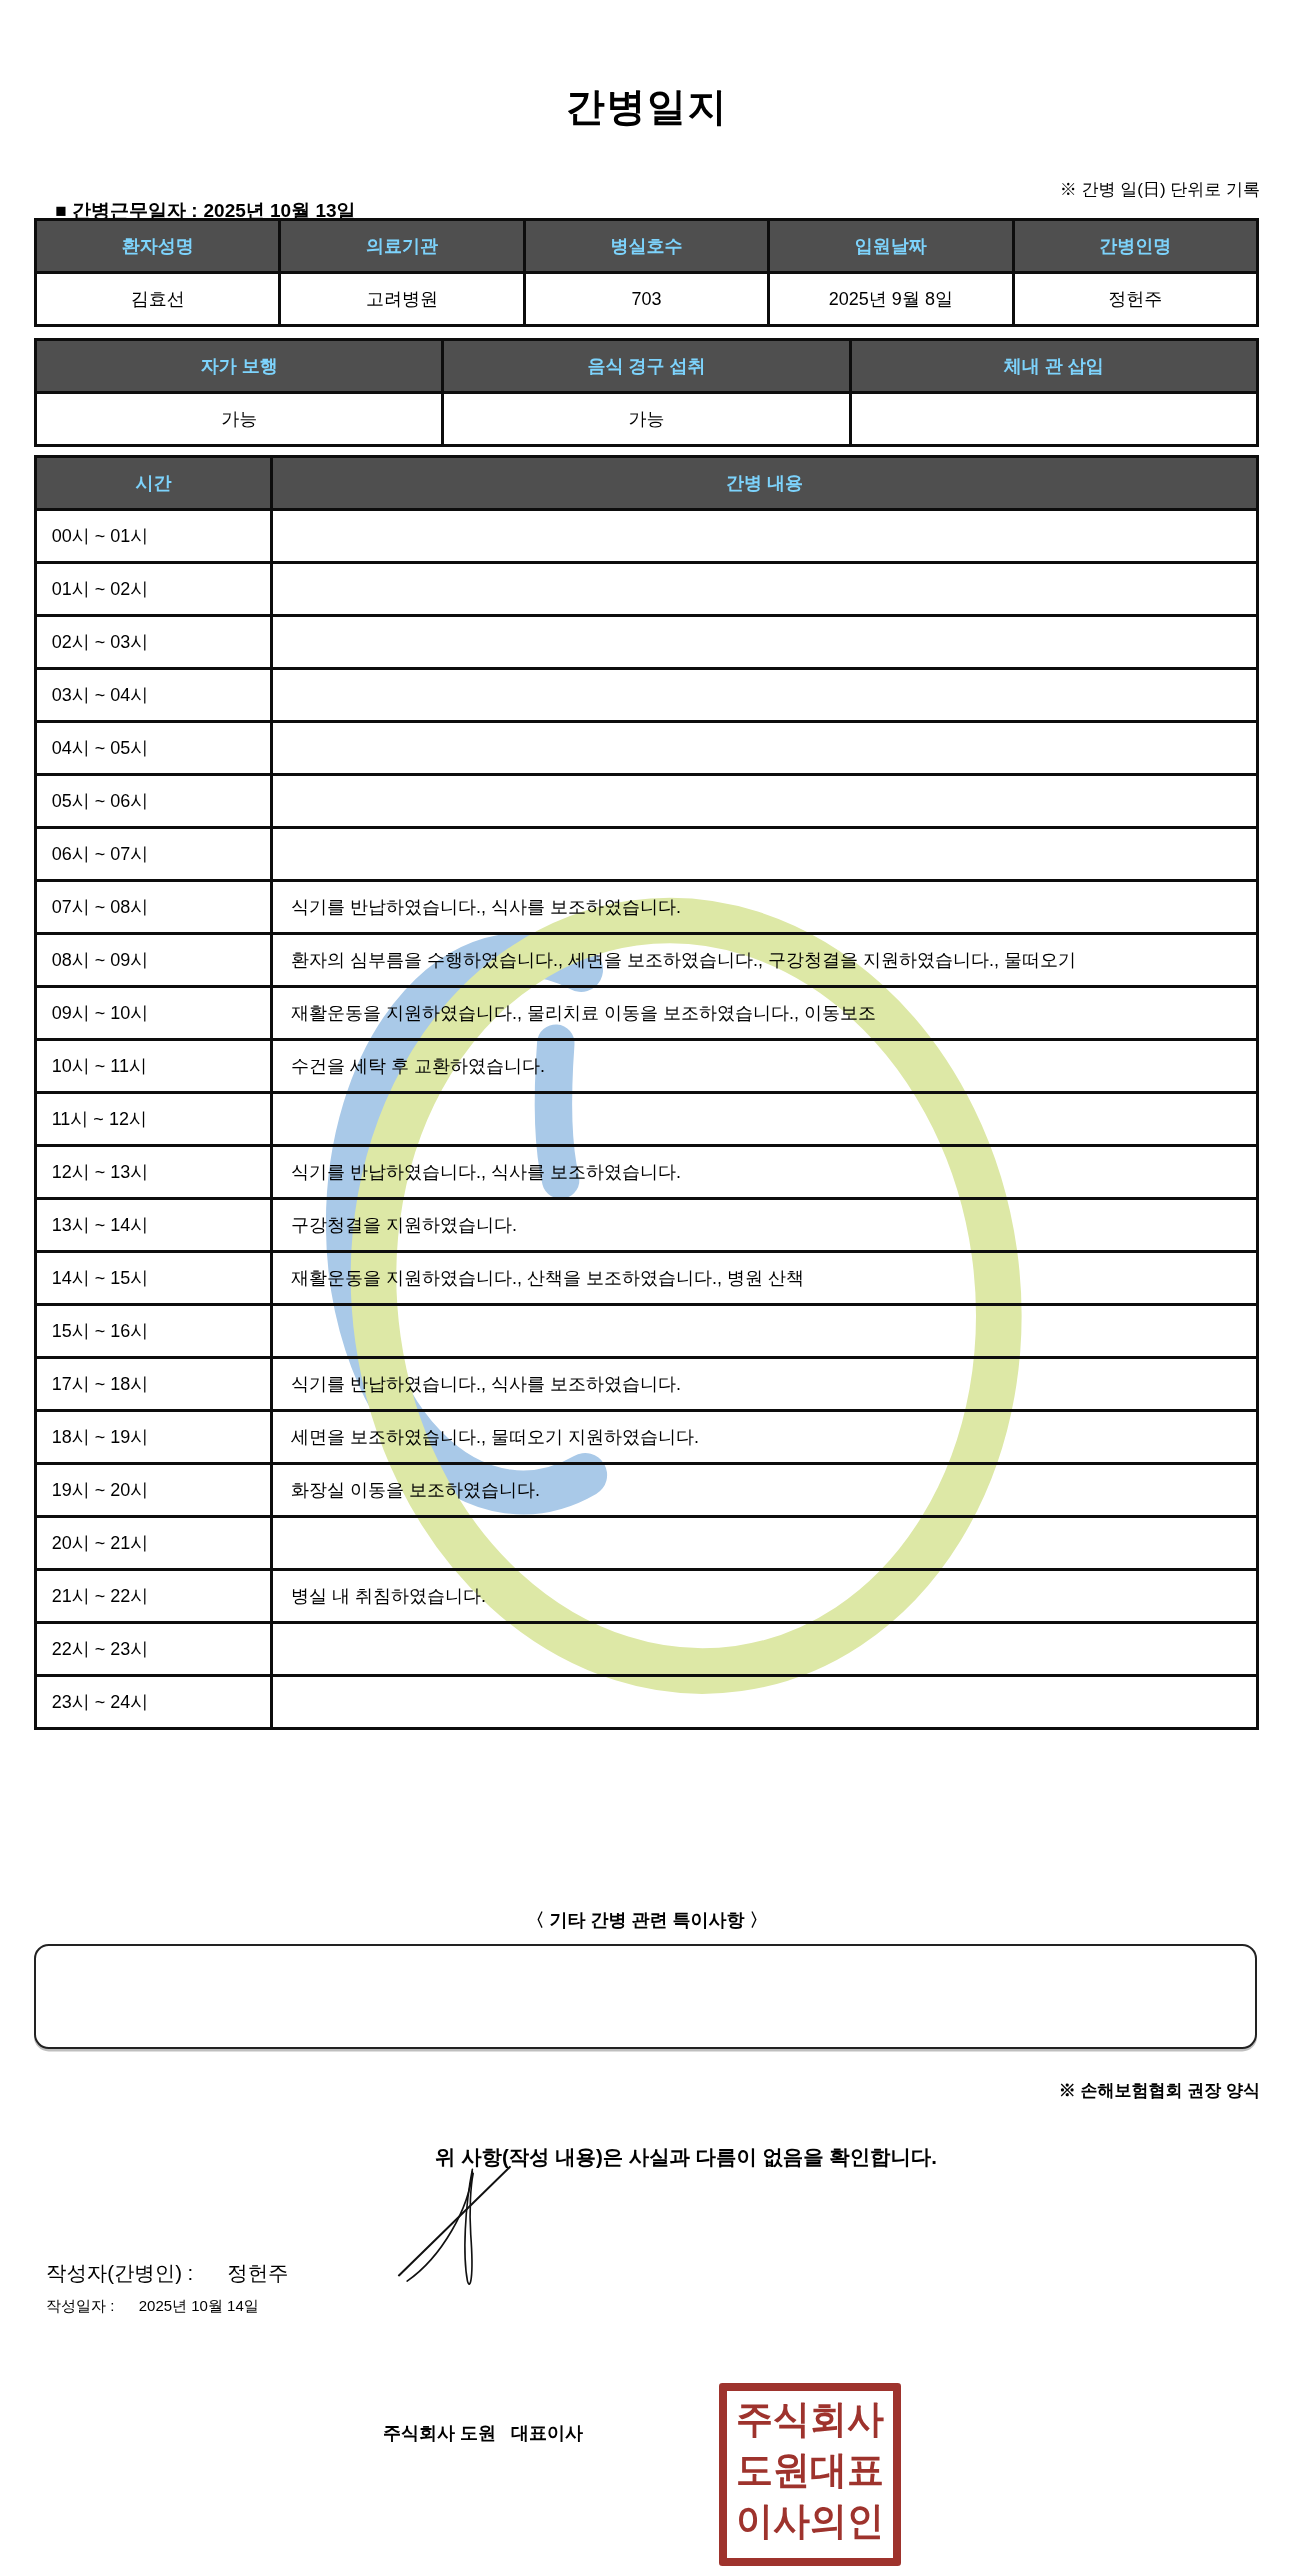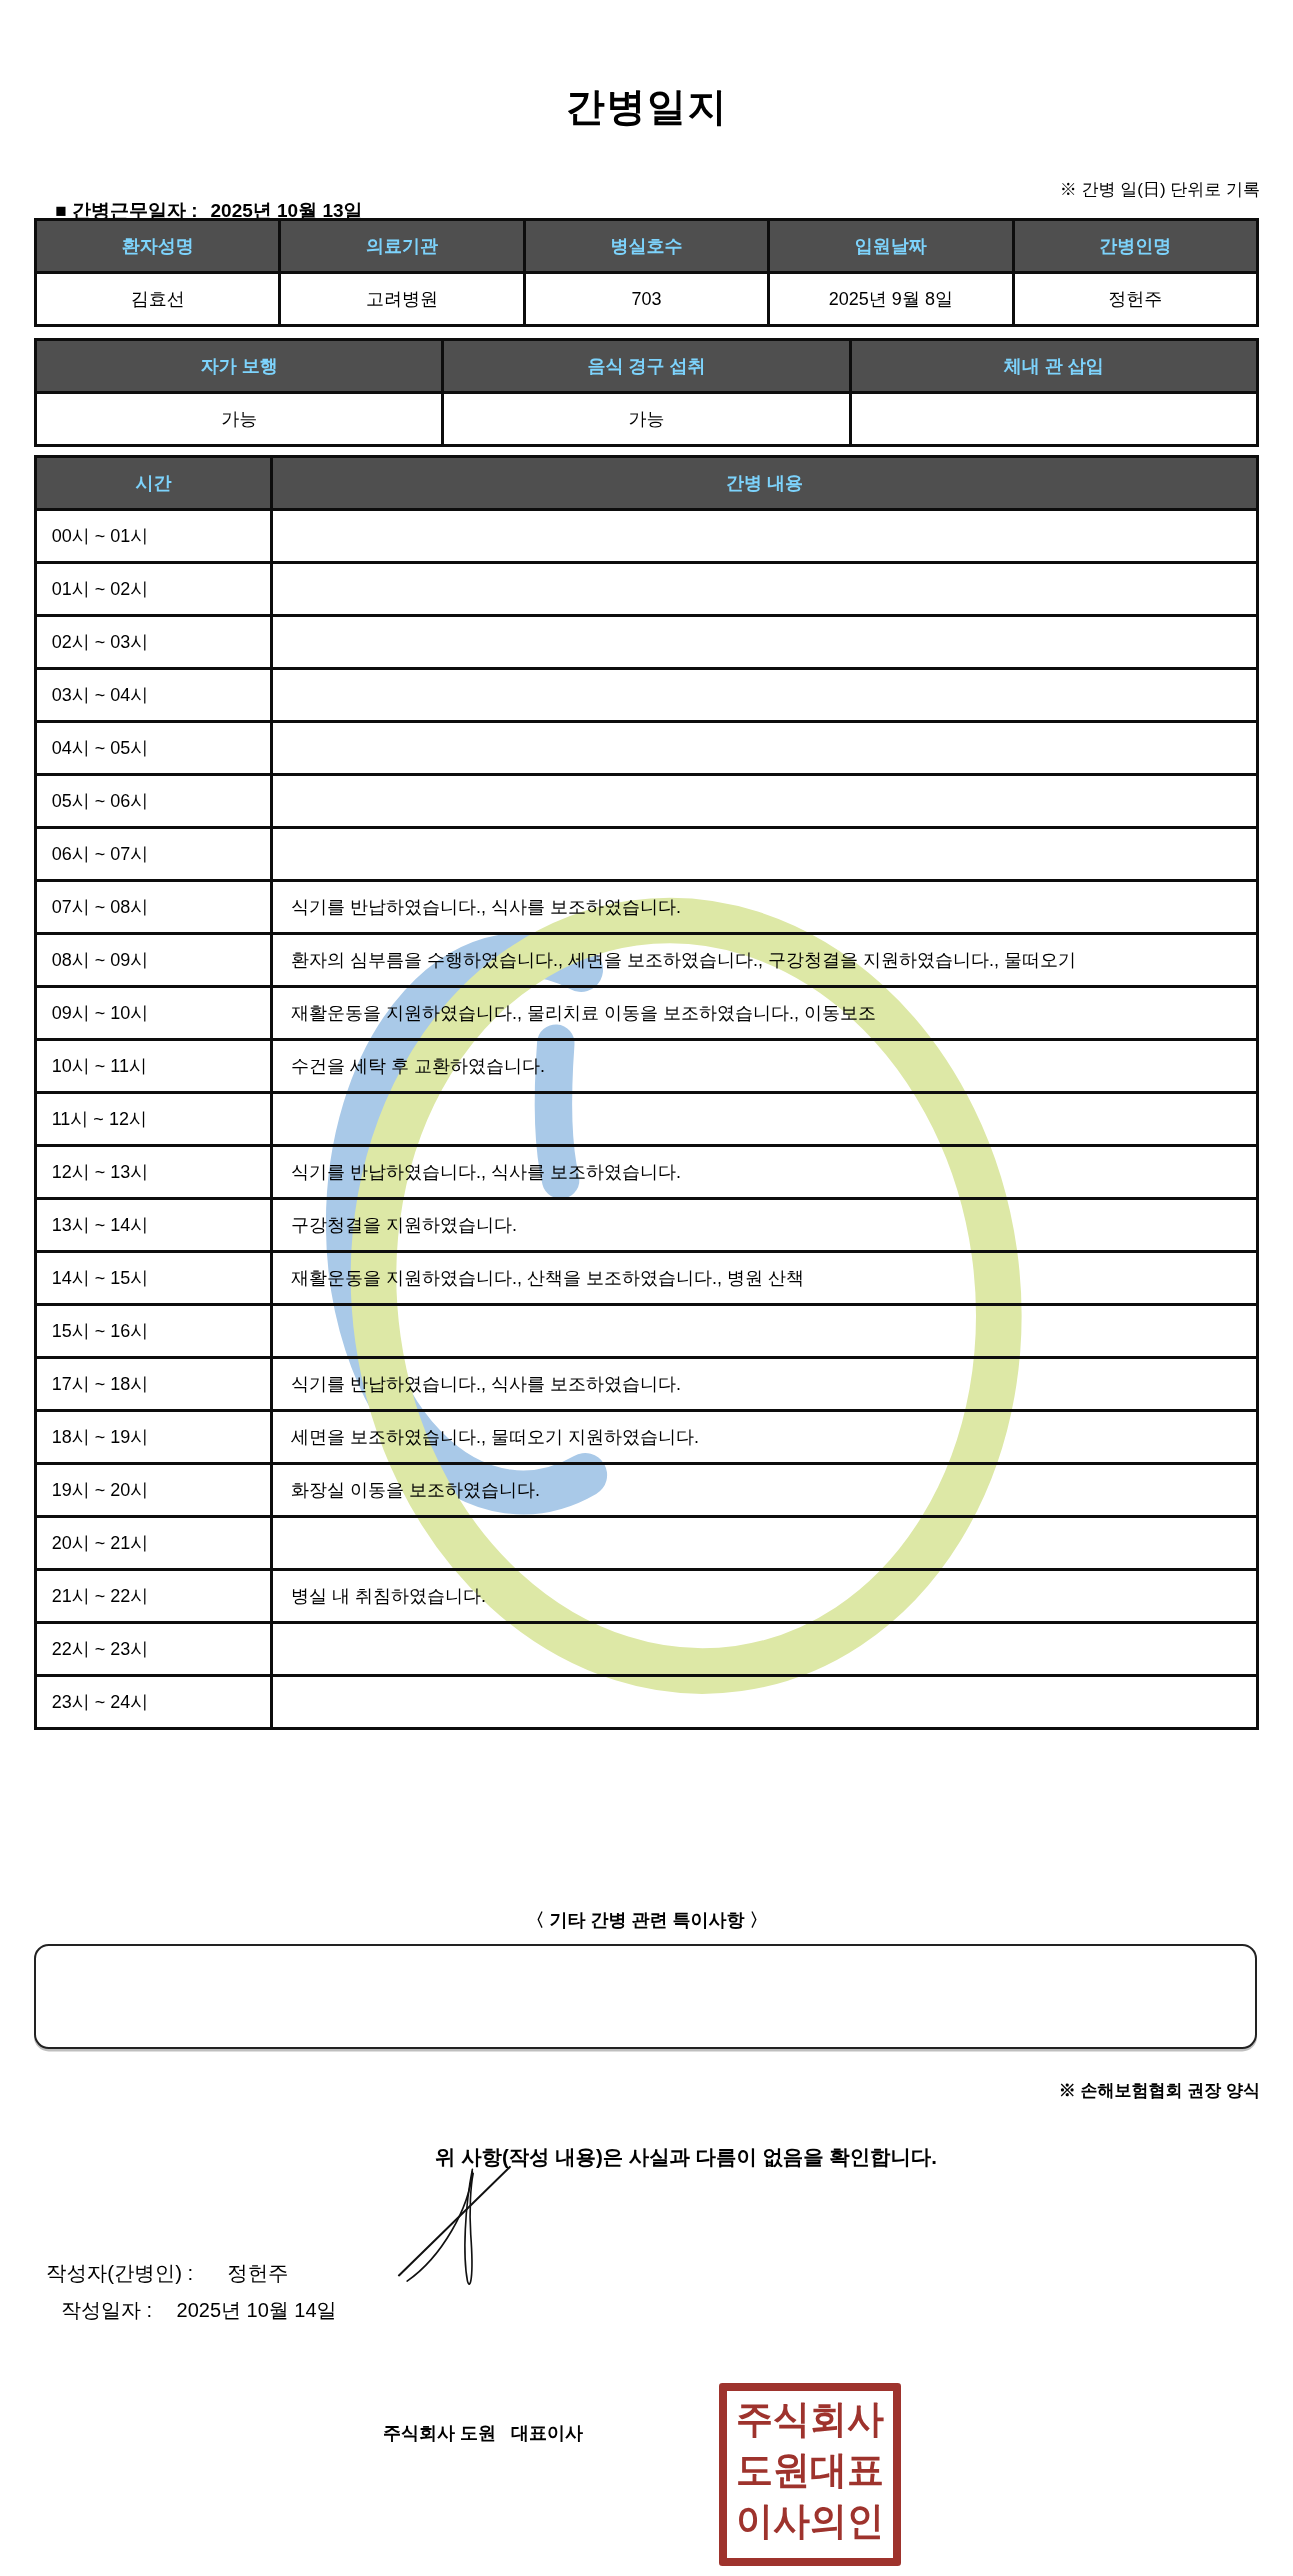--- a/index.html
+++ b/index.html
@@ -8,21 +8,21 @@
     background:#ffffff; overflow:hidden;
     font-family:"Liberation Sans", sans-serif; color:#000;
   }
   
   .doc-title {
     position:absolute; top:80px; left:0; width:100%;
     text-align:center; font-size:39px; font-weight:bold; letter-spacing:1.6px;
   }
   .meta-left  { position:absolute; left:34px;  top:176px; font-size:19px; font-weight:bold; white-space:pre; }
   .meta-right { position:absolute; right:34px; top:178px; font-size:17px; font-weight:normal; white-space:pre; }
-  .meta-left .v { margin-left:13px; font-weight:bold; }
+  .meta-left .v { margin-left:6px; font-weight:bold; }
   
   table.grid { border-collapse:collapse; table-layout:fixed; width:1225px; background:transparent; }
   table.grid th, table.grid td { border:3.3px solid #0d0d0d; padding:0 14.7px; overflow:hidden; }
   table.grid th {
     background:#4f4f4f; color:#7dd3fc; font-weight:bold; font-size:18px;
     text-align:center; height:50px;
   }
   table.grid td { font-size:18px; text-align:center; height:50px; background:transparent; }
   .tbl-info   { position:absolute; left:34px; top:218px; }
   .tbl-status { position:absolute; left:34px; top:338px; }
@@ -45,21 +45,21 @@
   }
   .form-note { position:absolute; right:34px; top:2079px; font-size:17px; font-weight:600; }
   
   .confirmation {
     position:absolute; top:2143px; left:0; width:100%;
     text-align:center; font-size:20.4px; font-weight:bold;padding-left:39px;
   }
   .writer-line { position:absolute; left:46px; top:2227px; font-size:20.4px;margin-top:32px; }
   .writer-line .name { margin-left:34px; }
   .signature { position:absolute; left:381px; top:2157px; }
-  .date-line { position:absolute; left:61px; top:2297px; font-size:20px; }
+  .date-line { position:absolute; left:46px; top:2297px; font-size:15px; }
   .date-line .v { margin-left:24.4px; }
   .company-line { position:absolute; left:383px; top:2421px; font-size:18px; font-weight:bold; white-space:pre; }
   
   .stamp {
     position:absolute; left:719px; top:2345px; width:182px; height:183px;
     border:8.1px solid #9e332d; border-radius:3.3px; box-sizing:border-box;
     display:flex; flex-direction:column; justify-content:flex-start;
     padding:3.3px 1.6px; background:transparent;margin-top:38px;
   }
   .stamp .row {

